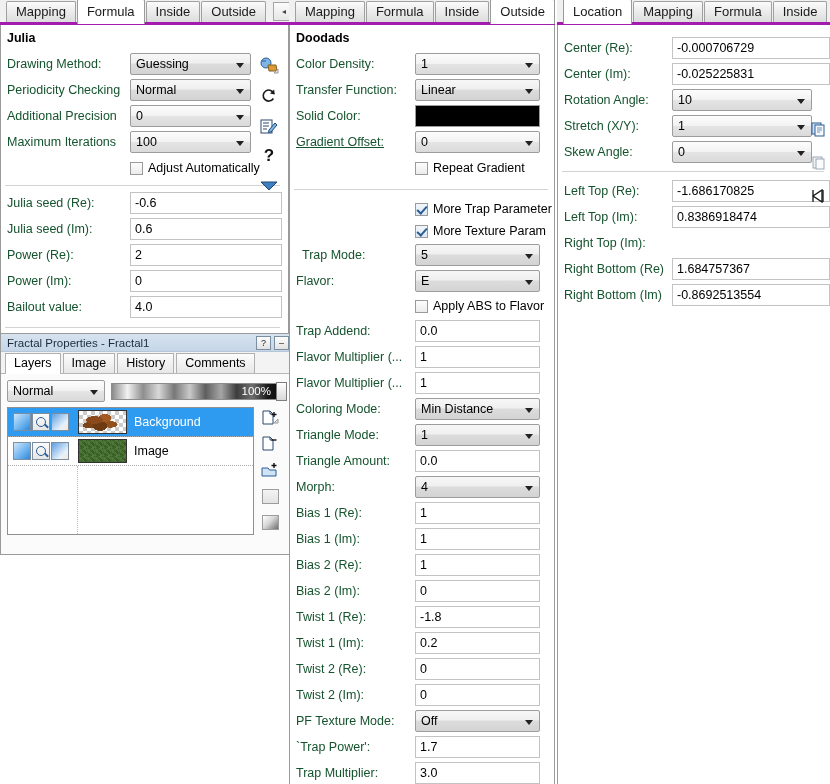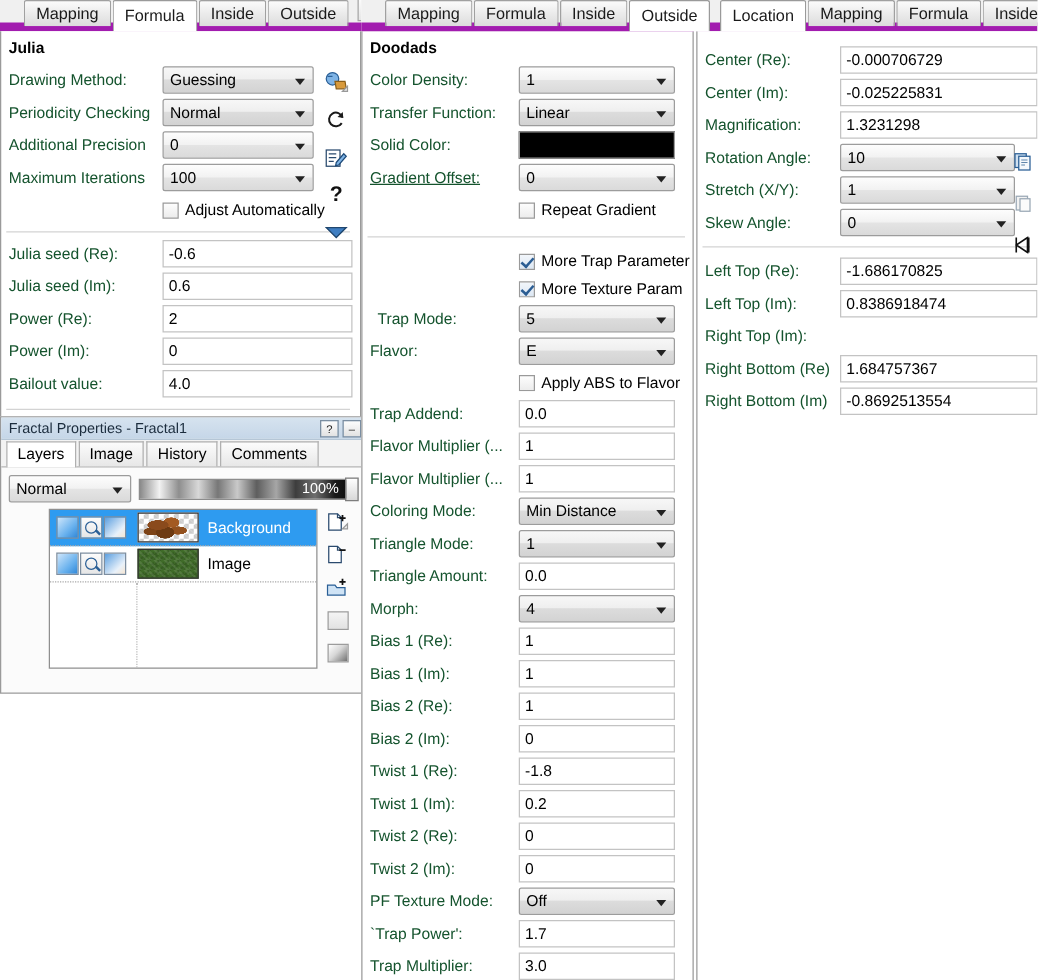--- a/index.html
+++ b/index.html
@@ -15,24 +15,24 @@
   .screen { position: relative; width: 830px; height: 784px; background:#fff; }
 
   
   .panel { position: absolute; background: #ffffff; }
 
   
   .tabstrip {
     position: relative;
     height: 25px;
     background: #f0f0f0;
-    border-bottom: 7px solid #a21caf;
+    border-bottom: 3px solid #a21caf;
     display: flex;
-    align-items: flex-start;
-    padding-left: 19px;
+    align-items: center;
+    padding-left: 6px;
   }
   .tab {
     height: 21px;
     line-height: 20px;
     padding: 0 9px;
     margin-right: 1px;
     font-size: 13px;
     background: linear-gradient(to bottom,#fbfbfb 0%, #ebebeb 50%, #dcdcdc 100%);
     border: 1px solid #a0a0a0;
     border-bottom: none;
@@ -198,21 +198,21 @@
   .opac .thumb {
     position: absolute; right: -2px; top: -2px;
     width: 11px; height: 19px;
     background: linear-gradient(to bottom,#fefefe,#d8d8d8);
     border: 1px solid #7d7d7d;
   }
   .layers-area { display: flex; margin-top: 5px; }
   .layers-list {
     flex: 1; height: 128px; background: #fff;
     border: 1px solid #8f8f8f;
-    display: flex; flex-direction: column; margin-left: 32px;
+    display: flex; flex-direction: column;
   }
   .layer-row { display: flex; align-items: center; height: 29px;
                border-bottom: 1px dotted #a9a9a9; cursor: default; }
   .layer-row.sel { background: #2e9bf0; color: #fff; }
   .layer-icons { display: flex; gap: 1px; padding: 0 5px; width: 70px; }
   .licon { width: 18px; height: 18px; border: 1px solid #7d8ea0; }
   .licon.mask { background: linear-gradient(135deg,#cfe6fb,#6ab2ee 60%,#2f87d8); }
   .licon.zoom { background: linear-gradient(to bottom,#fcfcfc,#e6e6e6); position:relative; }
   .licon.zoom::after {
     content: ""; position: absolute; left: 3px; top: 3px;
@@ -685,26 +685,20 @@
           <div class="txt">-0.000706729</div>
         </div>
       </div>
       <div class="prow">
         <div class="plabel" style="width:108px;">Center (Im):</div>
         <div class="pctl" style="max-width:163px;">
           <div class="txt">-0.025225831</div>
         </div>
       </div>
       <div class="prow">
-        <div class="plabel" style="width:108px;">Magnification:</div>
-        <div class="pctl" style="max-width:163px;">
-          <div class="txt">1.3231298</div>
-        </div>
-      </div>
-      <div class="prow">
         <div class="plabel" style="width:108px;">Rotation Angle:</div>
         <div class="pctl" style="max-width:140px;">
           <div class="combo plain">10</div>
         </div>
       </div>
       <div class="prow">
         <div class="plabel" style="width:108px;">Stretch (X/Y):</div>
         <div class="pctl" style="max-width:140px;">
           <div class="combo plain">1</div>
         </div>

